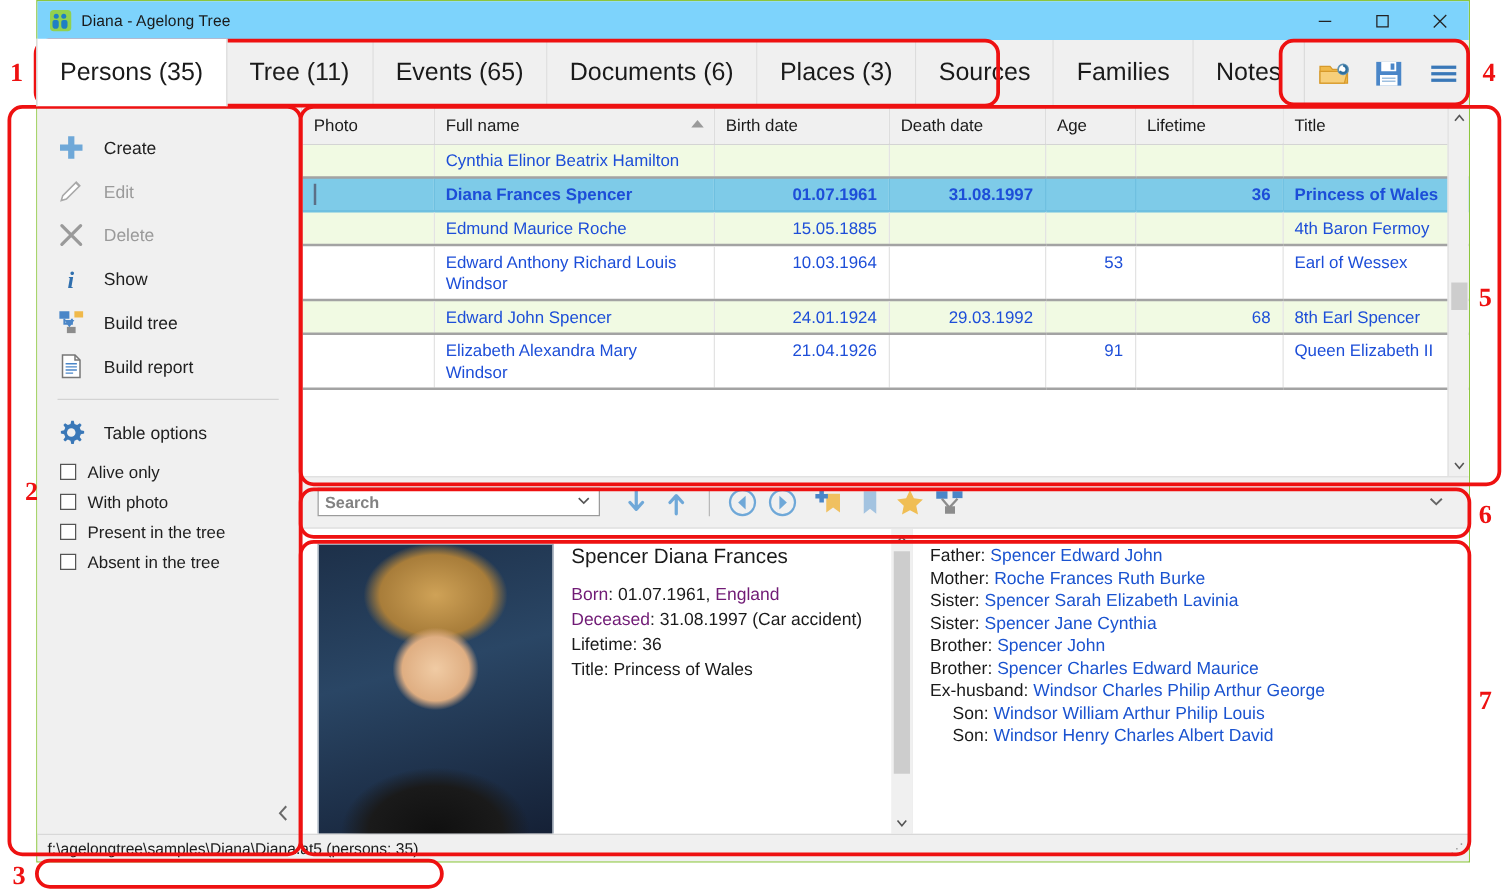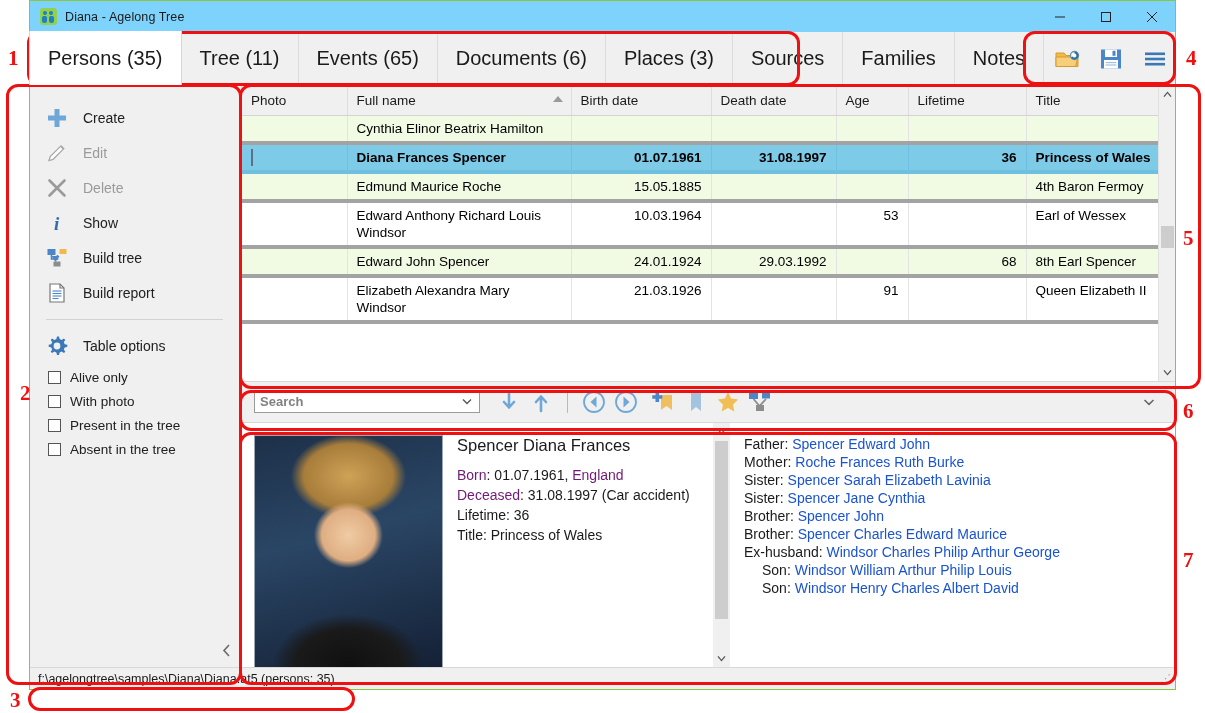--- a/index.html
+++ b/index.html
@@ -160,24 +160,24 @@
   }
   table.grid th .sortmark {
     position: absolute; right: 8px; top: 10px;
     width: 0; height: 0;
     border-left: 5px solid transparent;
     border-right: 5px solid transparent;
     border-bottom: 6px solid #9a9a9a;
   }
   table.grid td {
     border-right: 1px solid #e3e3e3;
-    border-bottom: 4px solid #a3a3a3;
+    border-bottom: 2px solid #a3a3a3;
     padding: 4px 9px;
     vertical-align: top;
-    color: #000000;
+    color: #1d4ed8;
     line-height: 17px;
   }
   tr.alt td { background: #f1fae3; }
   tr.plain td { background: #ffffff; }
   tr.sel td {
     background: #7ecbe8;
     font-weight: bold;
     border-right-color: #6fc0e0;
     border-bottom-color: #6fc0e0;
   }
@@ -578,21 +578,21 @@
                 <td>Edward John Spencer</td>
                 <td class="num">24.01.1924</td>
                 <td class="num">29.03.1992</td>
                 <td class="num"></td>
                 <td class="num">68</td>
                 <td>8th Earl Spencer</td>
               </tr>
               <tr class="plain">
                 <td></td>
                 <td>Elizabeth Alexandra Mary Windsor</td>
-                <td class="num">21.03.1926</td>
+                <td class="num">21.04.1926</td>
                 <td class="num"></td>
                 <td class="num">91</td>
                 <td class="num"></td>
                 <td>Queen Elizabeth II</td>
               </tr>
             </tbody>
           </table>
 
           <div class="vscroll">
             <div class="arr">

